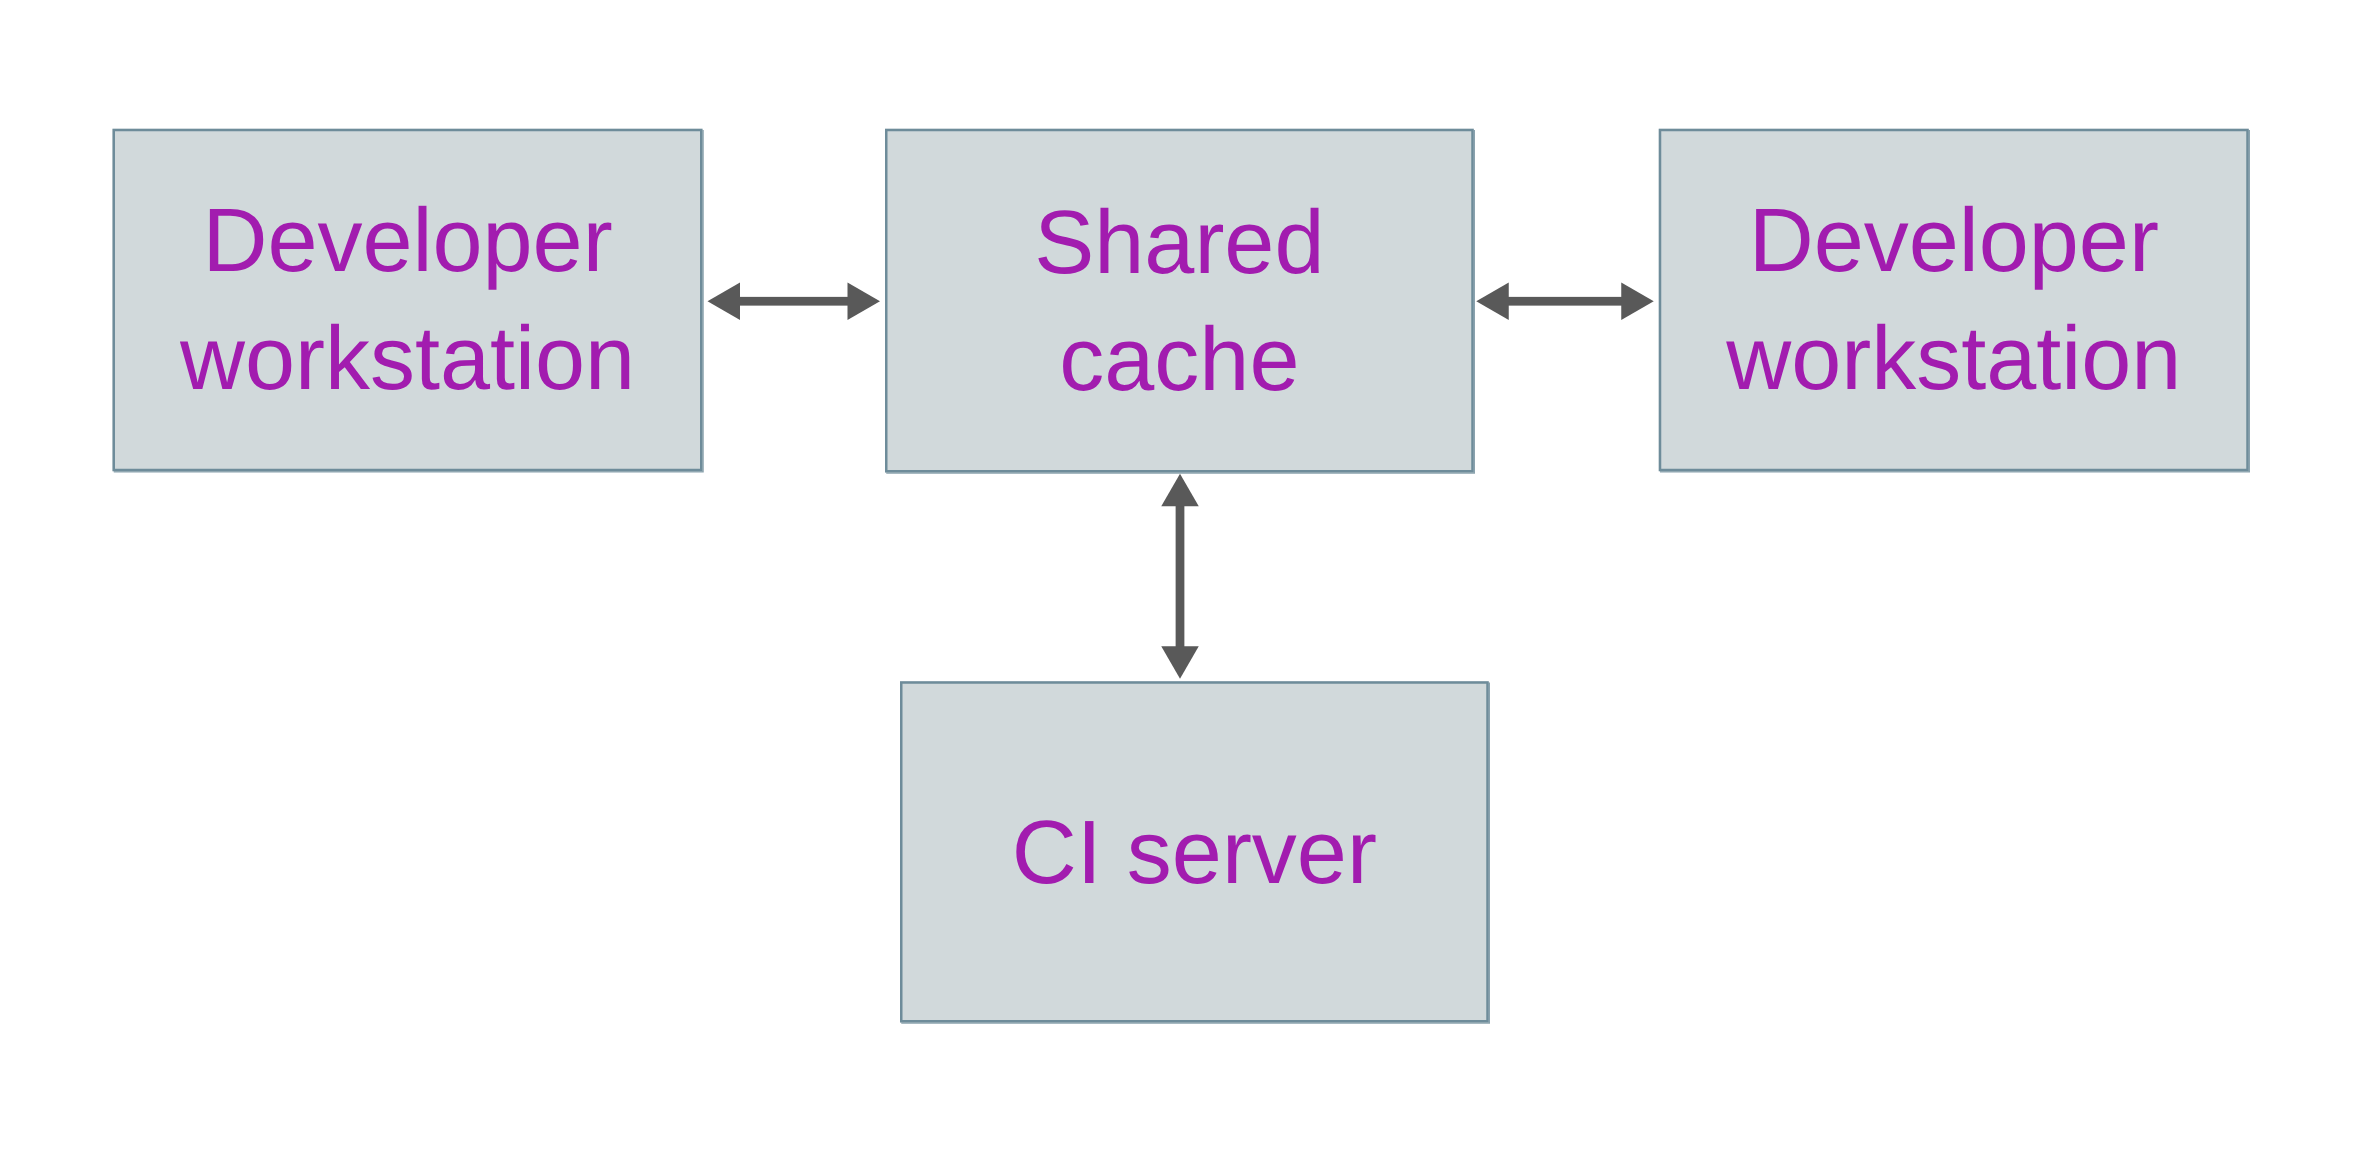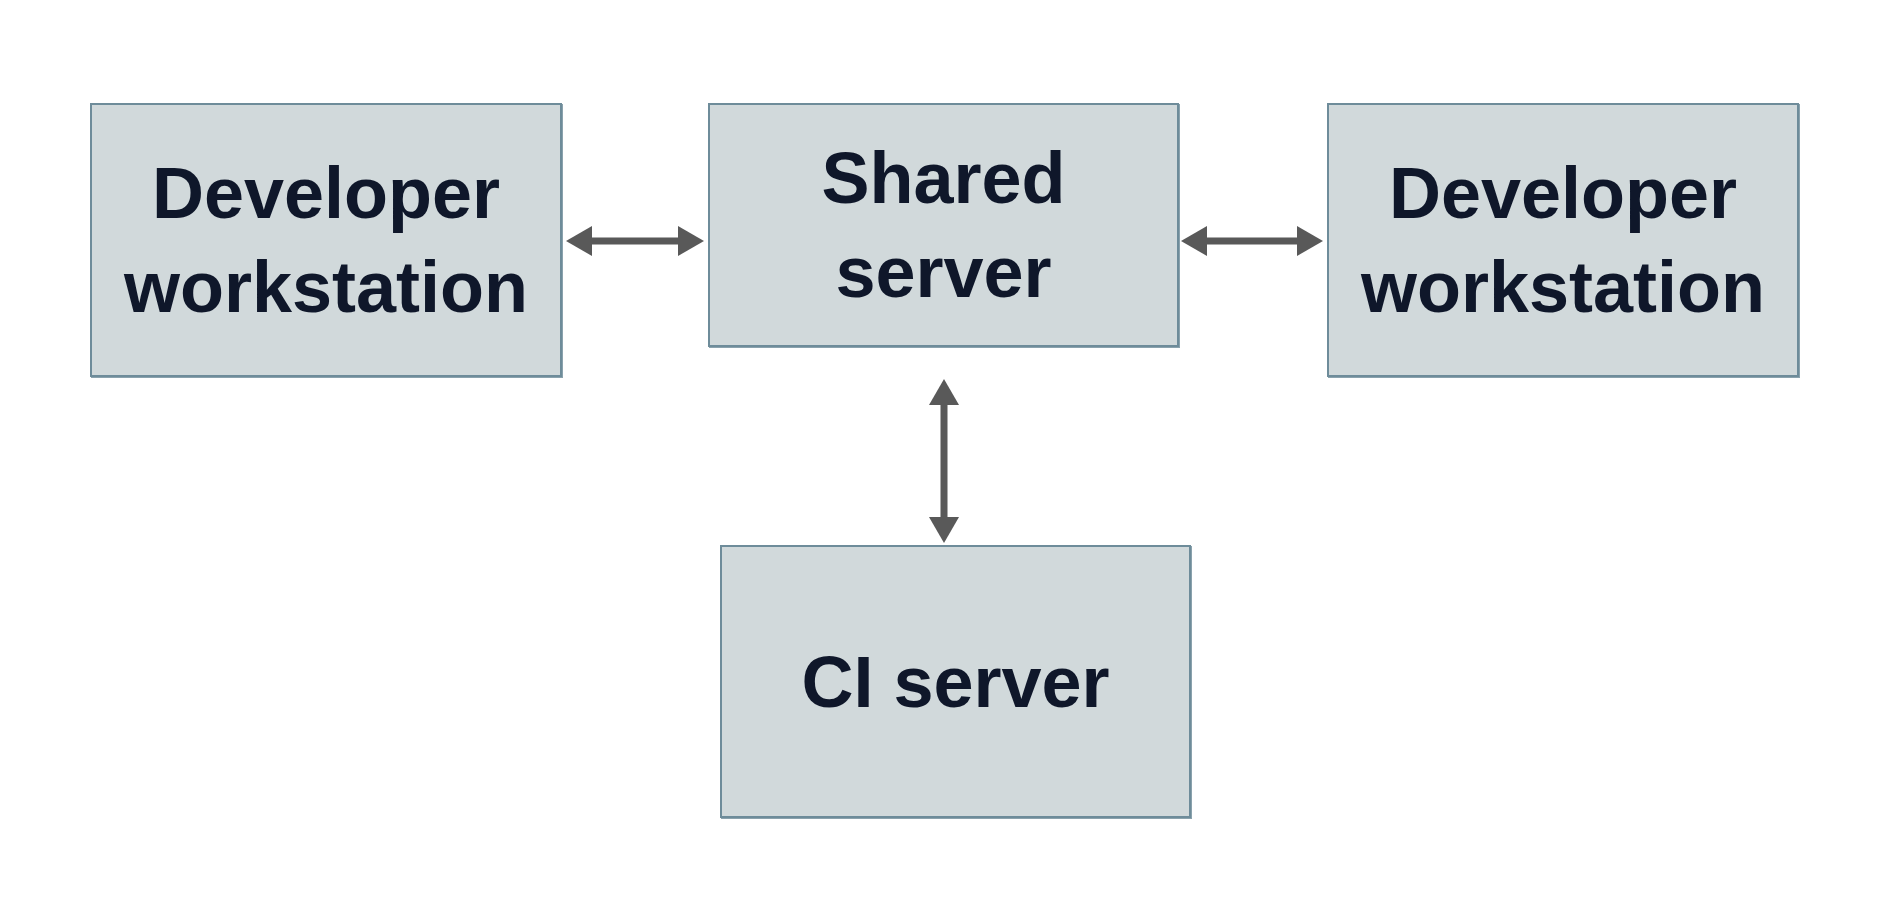--- a/index.html
+++ b/index.html
@@ -19,32 +19,31 @@
     position: absolute;
     box-sizing: border-box;
     background: #d1d9db;
     border: 2px solid #6e8c9a;
     box-shadow: 1px 1px 0 #8aa2ad;
     display: flex;
     flex-direction: column;
     align-items: center;
     justify-content: center;
     text-align: center;
-    color: #0f172a;
+    color: #a21caf;
     font-size: 72px;
     line-height: 94px;
     letter-spacing: 0px;
-    font-weight: bold;
   }
   .node span {
     display: block;
     white-space: nowrap;
   }
   #node-dev-left   { left: 90px;   top: 103px; width: 472px; height: 274px; }
-  #node-shared     { left: 708px;  top: 103px; width: 471px; height: 244px; }
+  #node-shared     { left: 708px;  top: 103px; width: 471px; height: 275px; }
   #node-dev-right  { left: 1327px; top: 103px; width: 472px; height: 274px; }
   #node-ci         { left: 708px;  top: 545px; width: 471px; height: 273px; margin-left: 12px; }
   svg.arrows {
     position: absolute;
     left: 0;
     top: 0;
     width: 1900px;
     height: 922px;
     pointer-events: none;
   }
@@ -75,21 +74,21 @@
     </g>
   </svg>
 
   <div class="node" id="node-dev-left">
     <span>Developer</span>
     <span>workstation</span>
   </div>
 
   <div class="node" id="node-shared">
     <span>Shared</span>
-    <span>server</span>
+    <span>cache</span>
   </div>
 
   <div class="node" id="node-dev-right">
     <span>Developer</span>
     <span>workstation</span>
   </div>
 
   <div class="node" id="node-ci">
     <span>CI server</span>
   </div>

